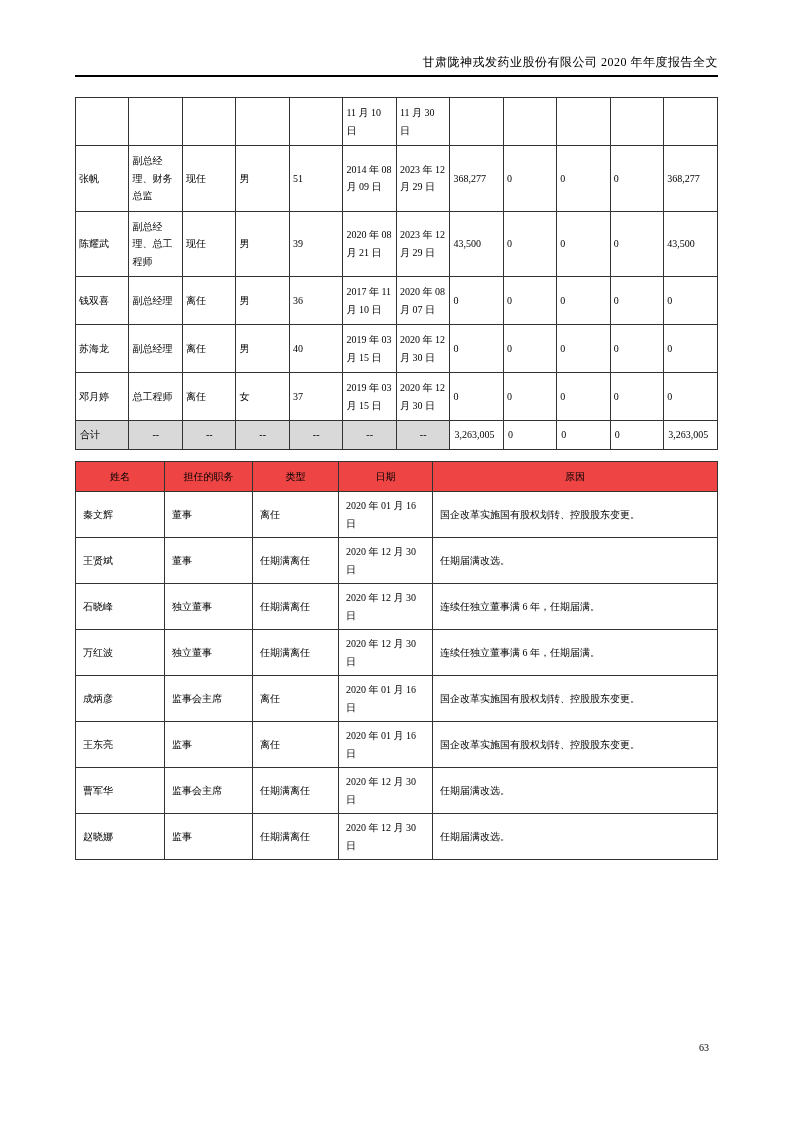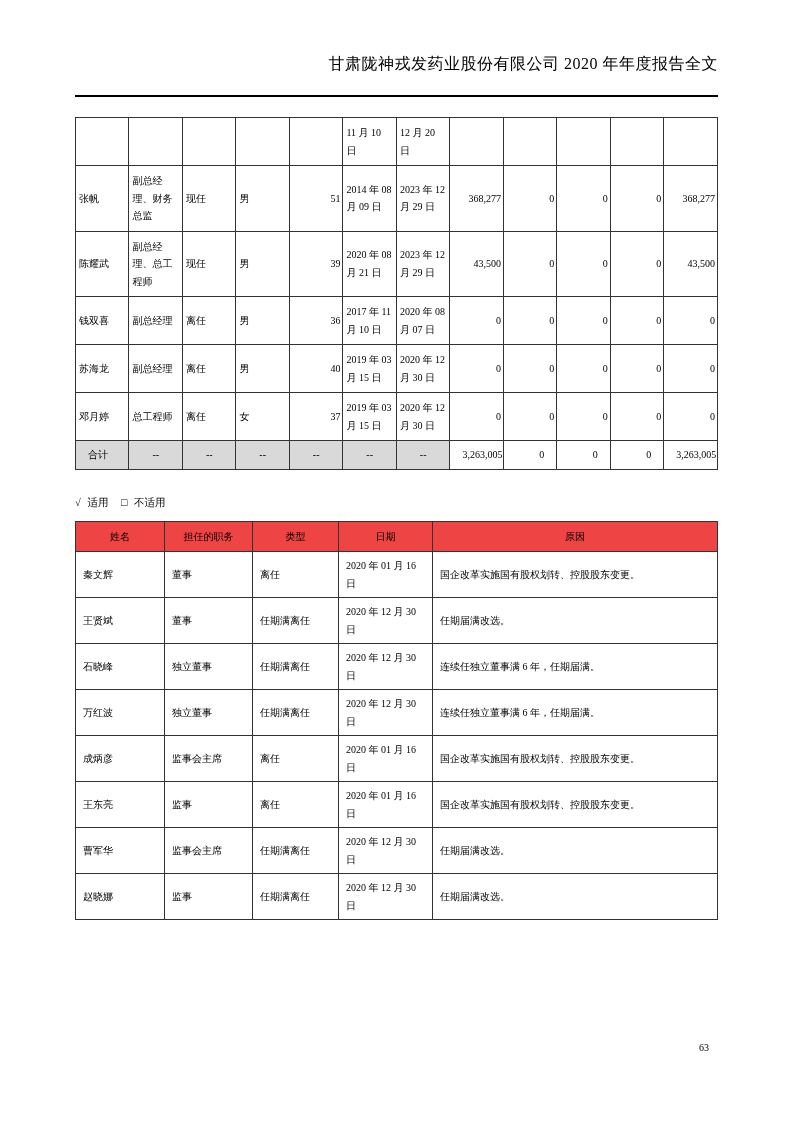--- a/index.html
+++ b/index.html
@@ -5,37 +5,37 @@
   html,body { margin:0; padding:0; background:#ffffff; }
   .page {
     position:relative; width:793px; height:1122px; margin:0 auto;
     background:#ffffff; color:#000;
     font-family:"Liberation Serif","DejaVu Serif",serif;
     overflow:hidden;
   }
   .content { position:absolute; left:75px; top:0; width:643px; }
 
   .report-header {
-    padding-top:54px; padding-bottom:20px;
-    text-align:right; font-size:16px; letter-spacing:0.5px;
+    padding-top:54px; padding-bottom:4px;
+    text-align:right; font-size:12px; letter-spacing:0.5px;
     border-bottom:2px solid #000;
   }
 
   table { border-collapse:collapse; width:100%; table-layout:fixed;
           font-size:10px; line-height:1.75;border-radius:14px; }
   td,th { border:1px solid #333; padding:6px 3px; vertical-align:middle;
           overflow:hidden; word-break:normal; }
 
   .comp-table { margin-top:20px; }
-  .comp-table .total-body td { padding:5px 12px; }
+  .comp-table .total-body td { padding:5px 4px; }
   .comp-table .total-body td:nth-child(-n+7) { background:#d9d9d9; }
 
   .al-l { text-align:left; }
   .al-c { text-align:center; }
-  .al-r { text-align:right; padding-right:2px; }
+  .al-r { text-align:left; padding-right:2px; }
 
   .section-heading {
     margin:16px 0 0 0; font-size:14.5px; font-weight:bold; letter-spacing:1px;
     font-family:"Liberation Serif","DejaVu Serif",serif;
   }
   .applicability { margin-top:26px; font-size:10.5px; }
   .applicability .sym { display:inline-block; margin-right:4px; }
   .applicability .lbl { margin-right:10px; }
 
   .changes-table { margin-top:11px; }
@@ -69,21 +69,21 @@
           <col style="width:8.337%">
       </colgroup>
       <tbody>
           <tr>
             <td class="al-l"></td>
             <td class="al-l"></td>
             <td class="al-l"></td>
             <td class="al-l"></td>
             <td class="al-l"></td>
             <td class="al-l">11 月 10 日</td>
-            <td class="al-l">12 月 20 日</td>
+            <td class="al-l">11 月 30 日</td>
             <td class="al-l"></td>
             <td class="al-l"></td>
             <td class="al-l"></td>
             <td class="al-l"></td>
             <td class="al-l"></td>
           </tr>
         </tbody>
       <tbody>
           <tr>
             <td class="al-l">张帆</td>
@@ -168,26 +168,20 @@
             <td class="al-r">3,263,005</td>
             <td class="al-r">0</td>
             <td class="al-r">0</td>
             <td class="al-r">0</td>
             <td class="al-r">3,263,005</td>
           </tr>
         </tbody>
     </table>
 
 
-    <div class="applicability">
-      <span class="sym">√</span>
-      <span class="lbl">适用</span>
-      <span class="sym">□</span>
-      <span class="lbl">不适用</span>
-    </div>
 
     <table class="changes-table">
       <colgroup>
         <col style="width:89px">
           <col style="width:88px">
           <col style="width:86px">
         <col style="width:94px">
           <col>
       </colgroup>
       <thead>

